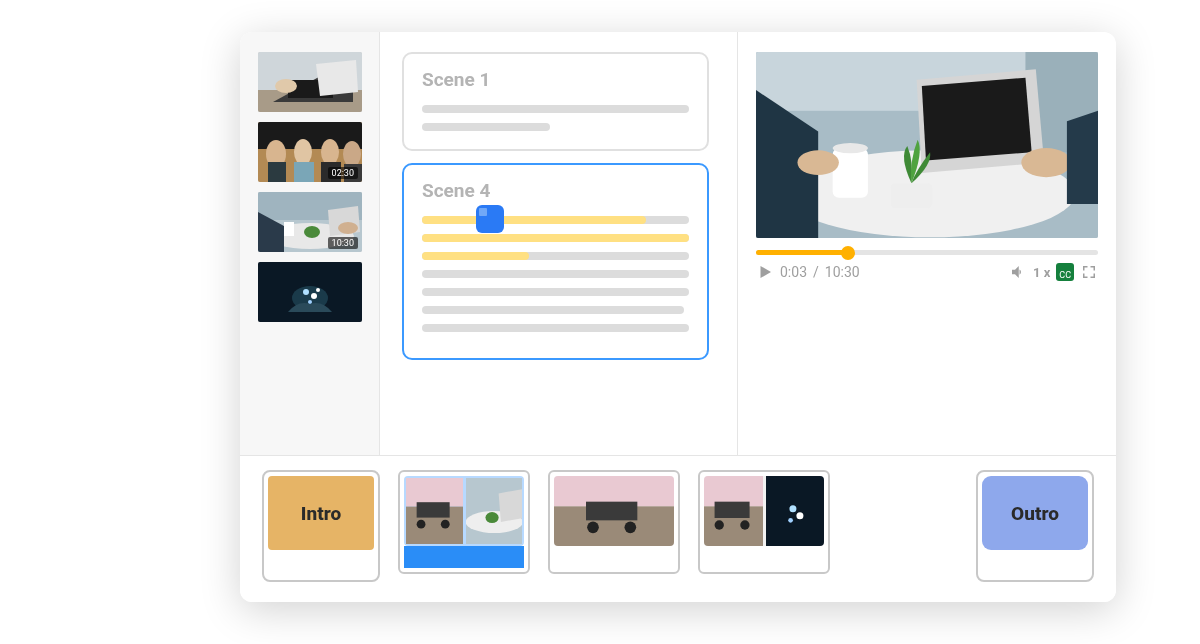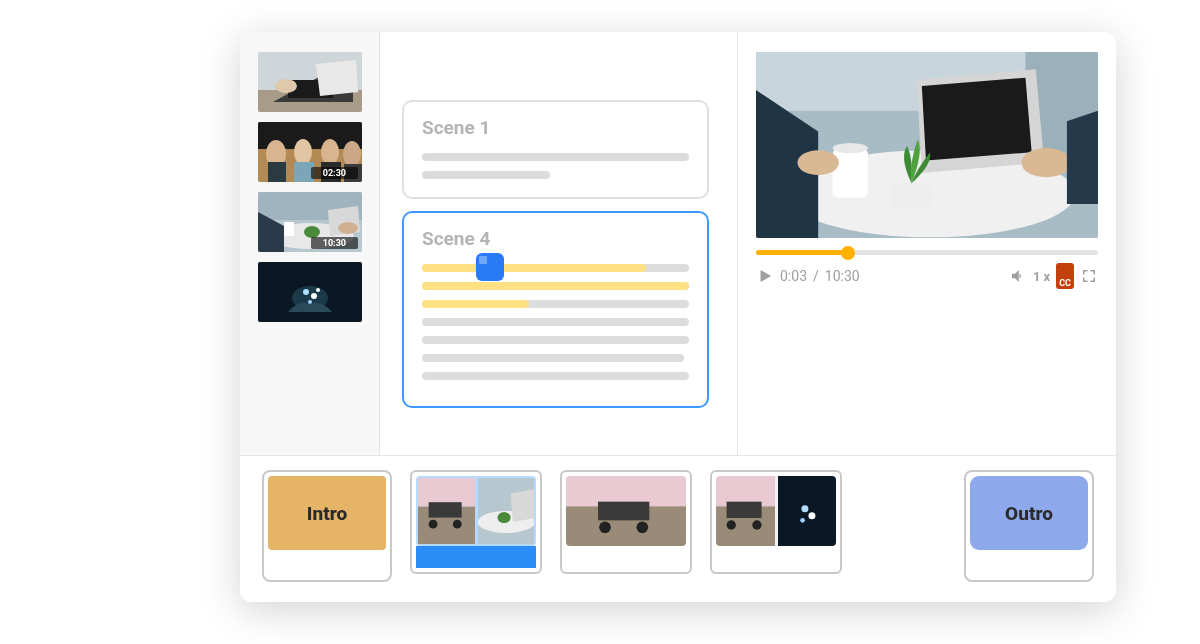--- a/index.html
+++ b/index.html
@@ -46,35 +46,34 @@
     background: #ccc;
   }
   .thumb svg { width: 100%; height: 100%; display: block; }
   .thumb-duration {
     position: absolute;
     right: 4px;
     bottom: 3px;
     background: rgba(0,0,0,0.6);
     color: #fff;
     font-size: 9px;
-    font-weight: 700;
-    padding: 1px 12px;
+    font-weight: 400;
+    padding: 1px 4px;
     border-radius: 2px;
   }
 
   
   .scenes-col {
     width: 358px;
     padding: 20px 28px 0 22px;
     border-right: 1px solid #e5e5e5;
     display: flex;
     flex-direction: column;
     gap: 12px;
     overflow: hidden;
-    justify-content: center;
   }
   .scene-card {
     border: 2px solid #e0e0e0;
     border-radius: 10px;
     padding: 14px 18px 18px;
     background: #fff;
   }
   .scene-card.active {
     border-color: #3b99ff;
   }
@@ -159,43 +158,43 @@
   }
   .player-controls .spacer { flex: 1; }
   .ctrl-icon {
     width: 18px; height: 18px;
     display: inline-flex; align-items: center; justify-content: center;
     color: #9f9f9f;
   }
   .ctrl-icon svg { width: 100%; height: 100%; }
   .cc-badge {
     font-size: 9px;
-    font-weight: 700;
-    background: #c2410c;
+    font-weight: 400;
+    background: #15803d;
     color: #fff;
     border-radius: 3px;
-    padding: 16px 3px 1px;
+    padding: 8px 3px 1px;
     line-height: 1;
   }
   .speed-text { font-size: 13px; color:#9f9f9f;font-weight:bold; }
 
   
   .strip {
     height: 146px;
     background: #fff;
     padding: 14px 22px 18px;
     display: flex;
     align-items: flex-start;
     gap: 18px;
   }
   .strip-card {
     border: 2px solid #c8c8c8;
     border-radius: 8px;
     background: #fff;
-    width: 130px;
+    width: 118px;
     height: 112px;
     overflow: hidden;
     padding: 4px;
     display: flex;
     flex-direction: column;
   }
   .strip-card .card-top {
     flex: 1;
     border-radius: 4px;
     display:flex; align-items:center; justify-content:center;

